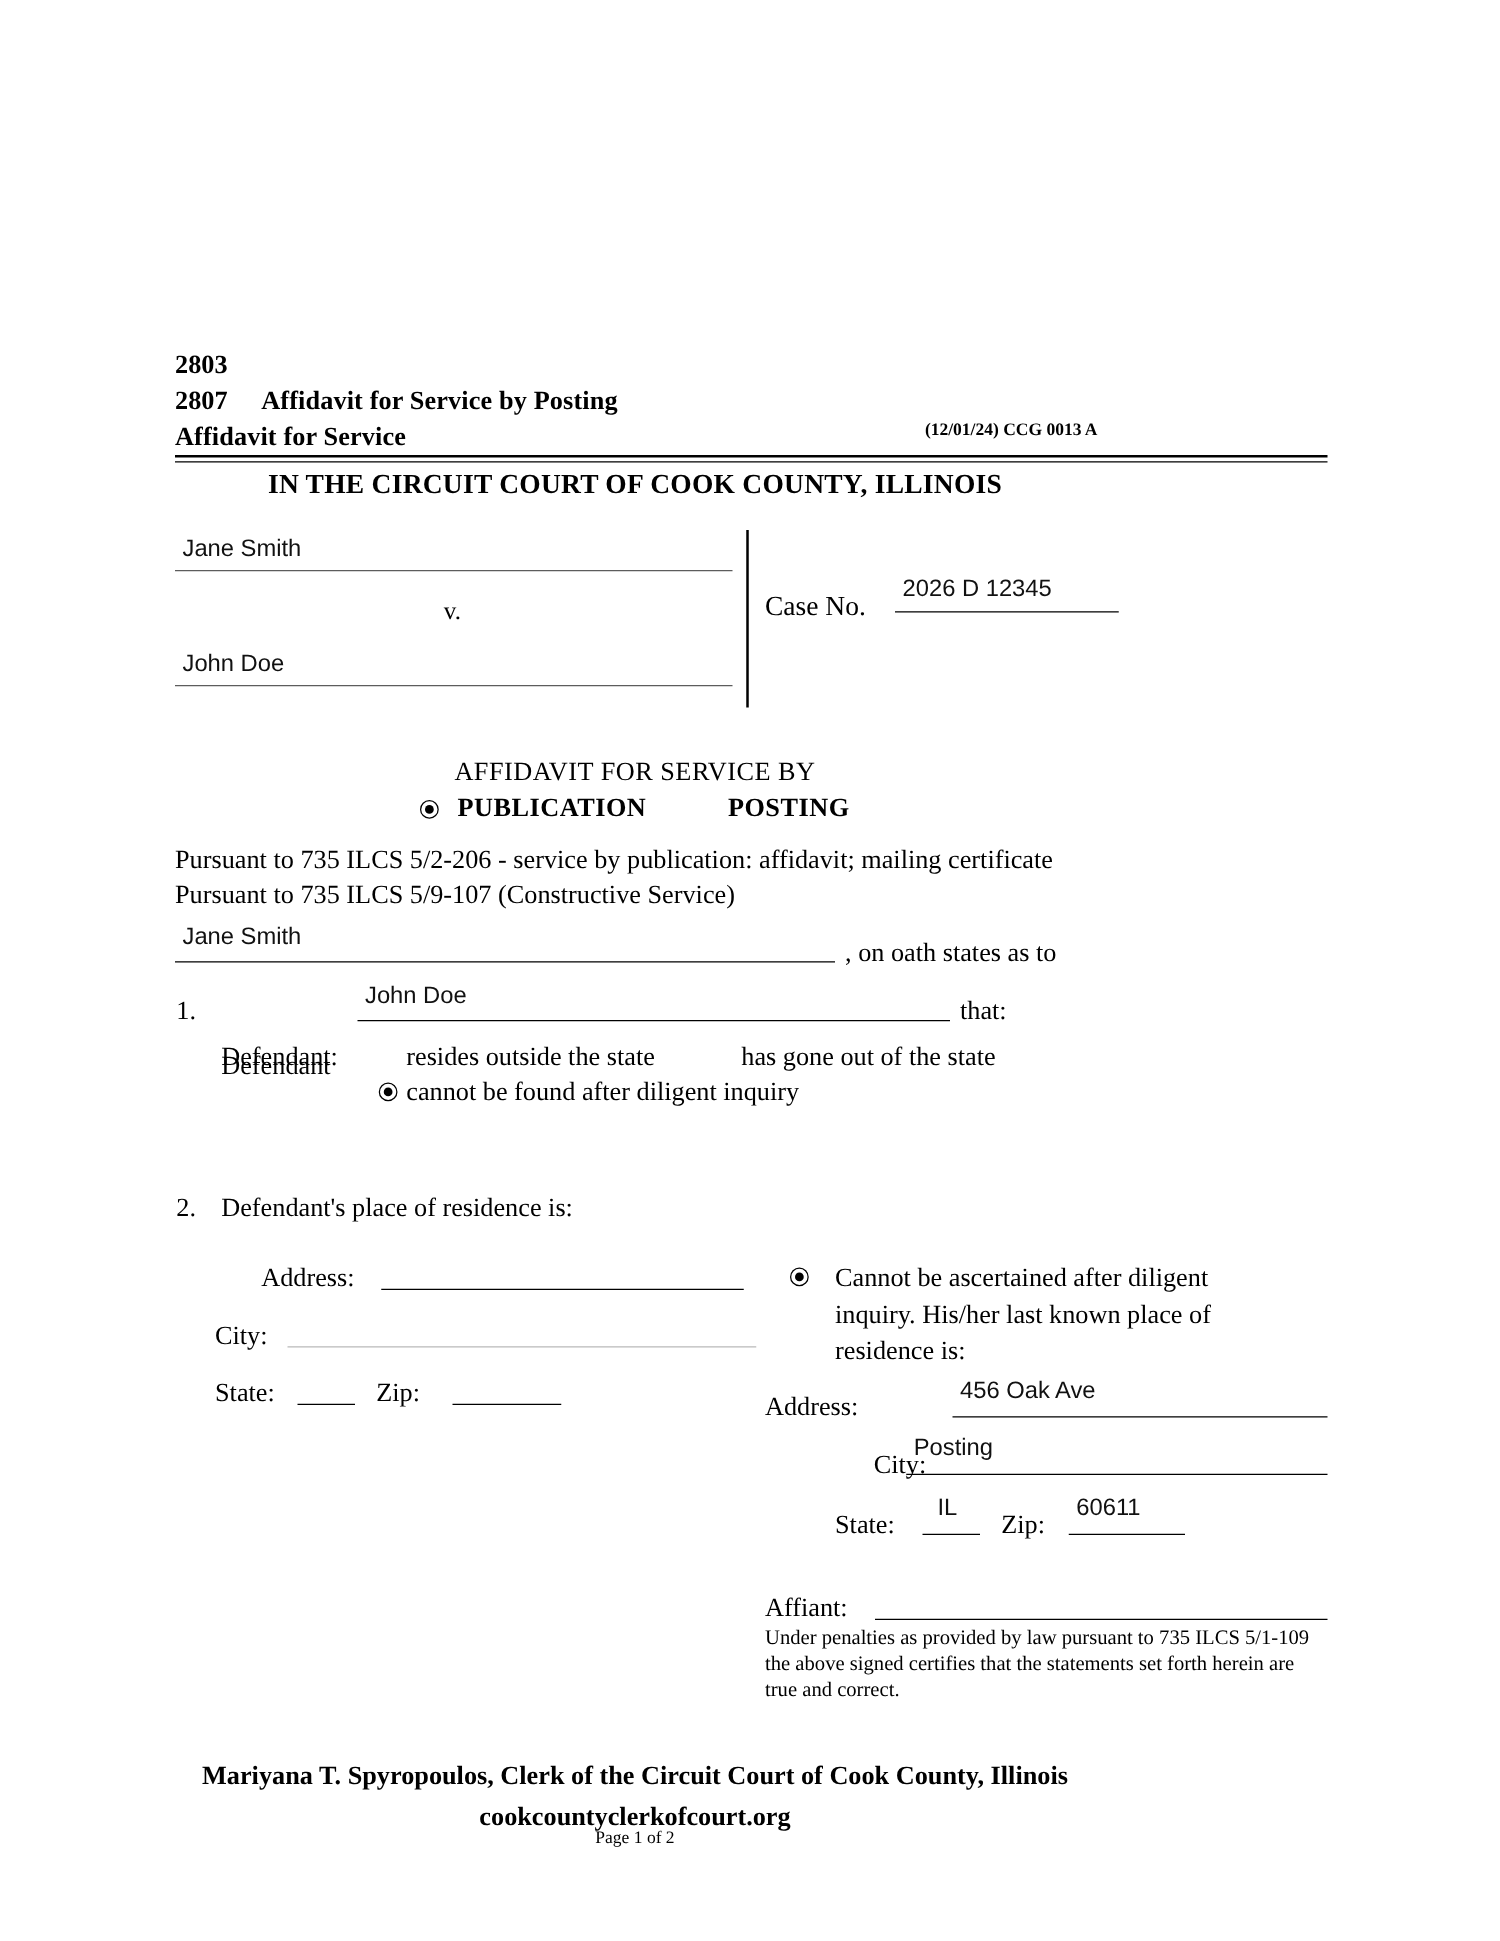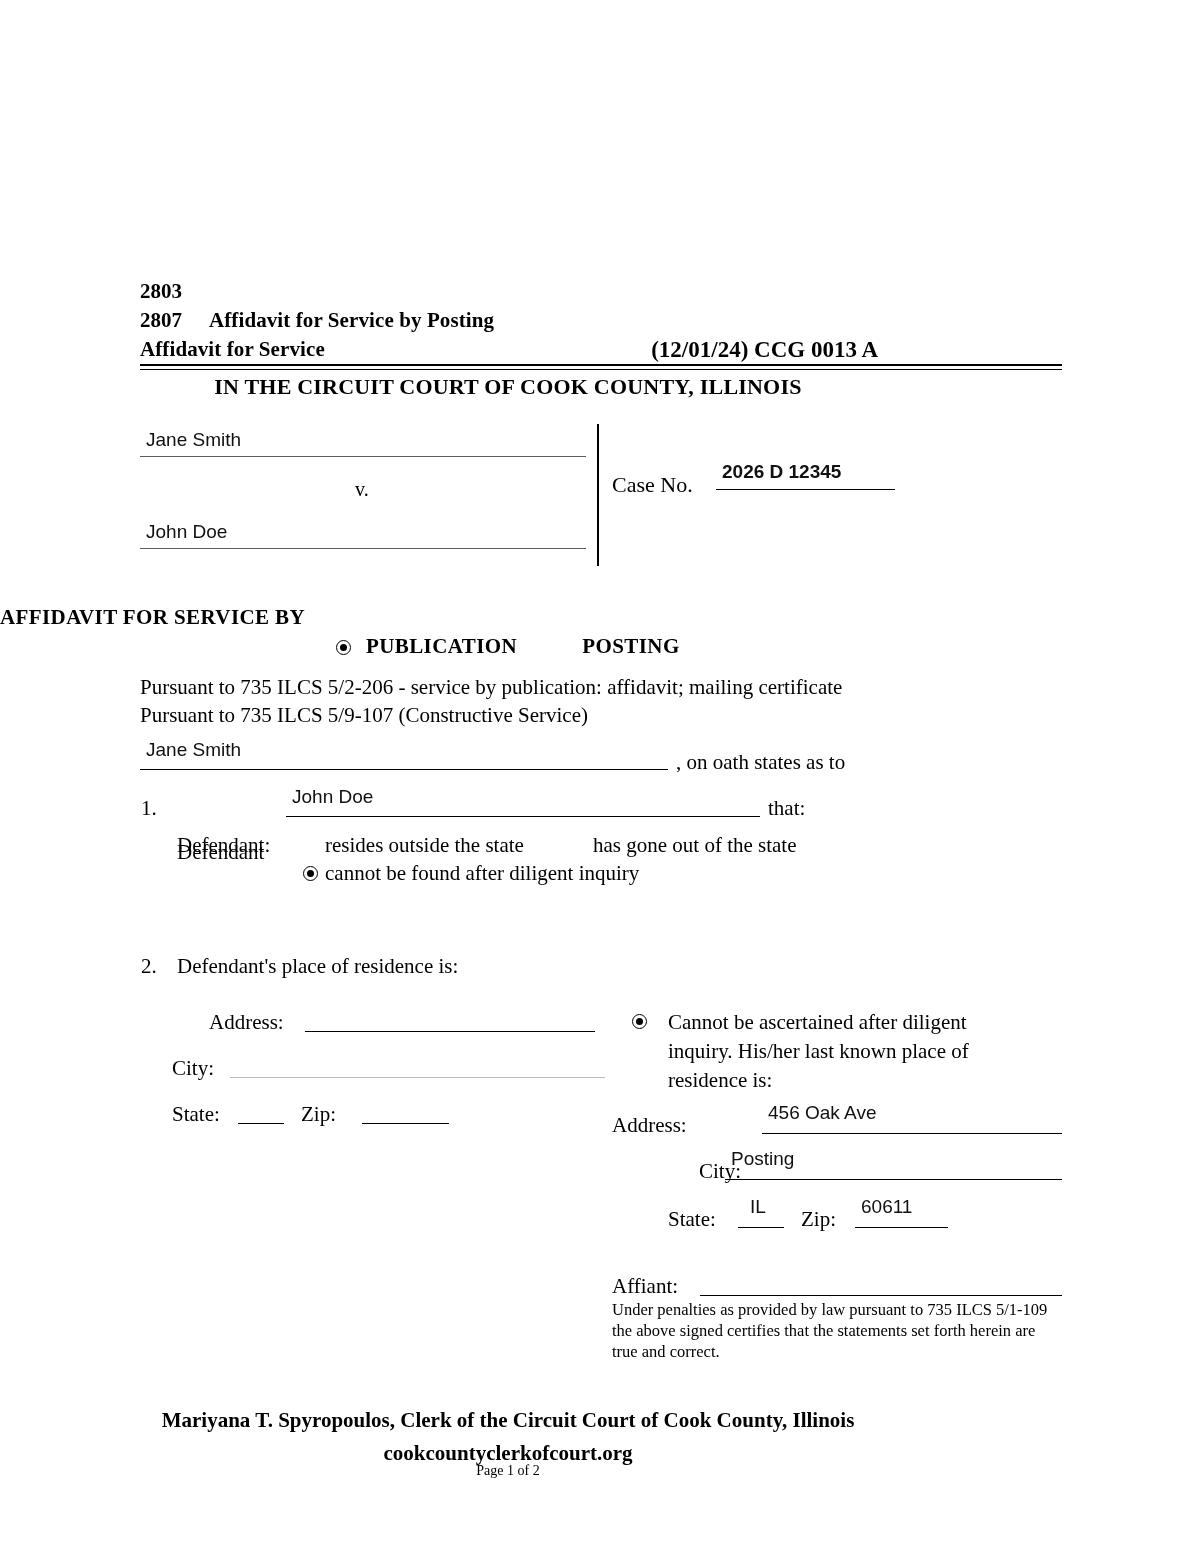--- a/index.html
+++ b/index.html
@@ -43,21 +43,21 @@
     font-weight: bold;
     font-size: 21px;
     letter-spacing: 0.1px;
     white-space: nowrap;
   }
   .hdr-num { position: absolute; font-weight: bold; font-size: 21px; }
   .hdr-right {
     position: absolute;
     right: 138px;
     font-weight: bold;
-    font-size: 23px;
+    font-size: 14px;
     white-space: nowrap;
   }
   .court-title {
     position: absolute;
     left: 0; right: 0;
     text-align: center;
     font-weight: bold;
     font-size: 22px;
     letter-spacing: 0.2px;
   }
@@ -80,22 +80,22 @@
   }
   .caseno-label {
     position: absolute;
     font-size: 22px;
   }
 
   
   .aff-title {
     position: absolute;
     left: 0; right: 0;
-    text-align: left;
-    font-weight: bold;
+    text-align: center;
+    font-weight: normal;
     font-size: 21px;
     letter-spacing: 0.4px;
   }
   .aff-opts {
     position: absolute;
     left: 0; right: 0;
     text-align: center;
     font-weight: bold;
     font-size: 21px;
     letter-spacing: 0.4px;
@@ -188,21 +188,21 @@
 
   <div class="party" style="left:146px; top:429px;">Jane Smith</div>
   <div class="rule" style="left:140px; top:456px; width:446px; background:#5d5d5d;"></div>
 
   <div class="vee" style="left:355px; top:478px;">v.</div>
 
   <div class="party" style="left:146px; top:521px;">John Doe</div>
   <div class="rule" style="left:140px; top:548px; width:446px; background:#5d5d5d;"></div>
 
   <div class="caseno-label" style="left:612px; top:472px;">Case No.</div>
-  <div class="filled" style="position:absolute; left:722px; top:461px;font-weight:bold;">2026 D 12345</div>
+  <div class="filled" style="position:absolute; left:722px; top:461px;">2026 D 12345</div>
   <div class="rule" style="left:716px; top:489px; width:179px;"></div>
 
   <div class="aff-title" style="top:605px;">AFFIDAVIT FOR SERVICE BY</div>
 
   <div class="aff-opts" style="top:634px;">
     <span class="radio"></span>
     <span style="display:inline-block;width:9px"></span><span>PUBLICATION</span>
     <span class="opt-gap"></span>
     <span>POSTING</span>
   </div>

